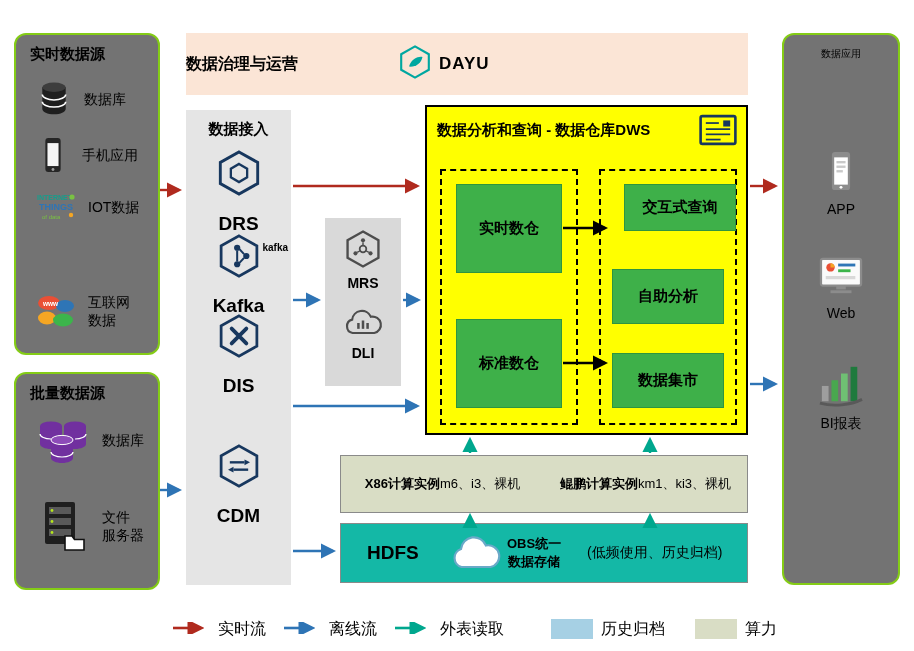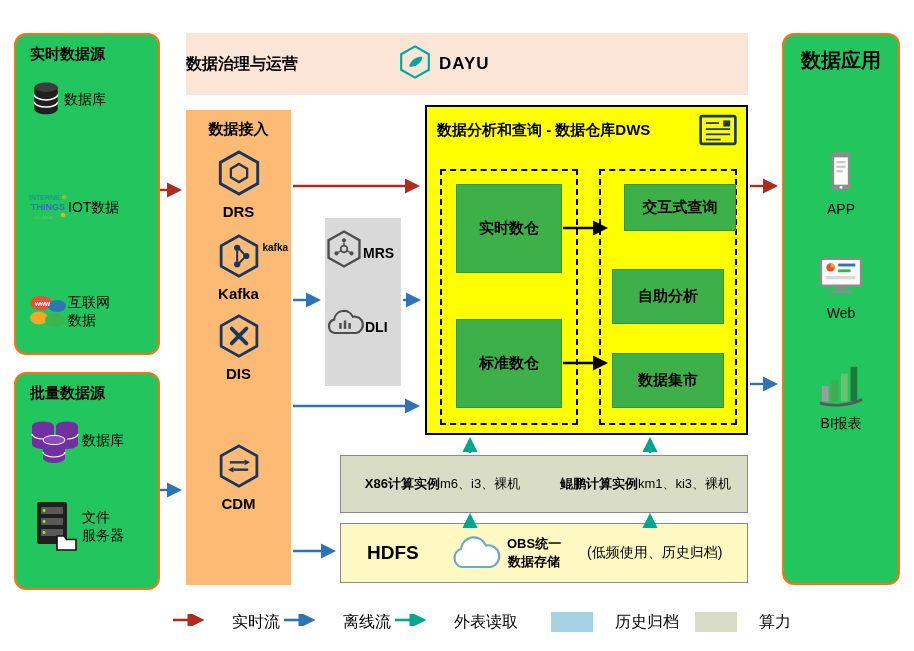--- a/index.html
+++ b/index.html
@@ -1,56 +1,56 @@
 <!DOCTYPE html>
 <html><head>
 <meta charset="utf-8">
 <style>
 *{margin:0;padding:0;box-sizing:border-box}
 html,body{background:#fff}
 body{font-family:"Liberation Sans","DejaVu Sans",sans-serif;color:#000}
 #canvas{position:relative;width:914px;height:651px;background:#fff;overflow:hidden}
 svg.arrow-layer{position:absolute;left:0;top:0;z-index:6;pointer-events:none}
-.panel{position:absolute;border:2px solid #f97316;border-radius:12px;background:#22c55e;z-index:2}
+.panel{position:absolute;border:2px solid #84cc16;border-radius:12px;background:#737373;z-index:2}
 .ptitle{position:absolute;top:10px;left:14px;font-weight:bold;font-size:15px;white-space:nowrap}
-.src-item{position:absolute;left:12px;display:flex;align-items:center;gap:0}
+.src-item{position:absolute;left:20px;display:flex;align-items:center;gap:12px}
 .src-item .ic{display:flex;align-items:center;justify-content:flex-start}
 .src-item .lbl{font-size:14px;line-height:1.3;white-space:pre-line}
-#ingestion{position:absolute;left:186px;top:110px;width:105px;height:475px;background:#fdba74;z-index:2}
+#ingestion{position:absolute;left:186px;top:110px;width:105px;height:475px;background:#e5e5e5;z-index:2}
 #ingestion .ctitle{position:absolute;top:10px;left:0;width:100%;text-align:center;font-weight:bold;font-size:15px}
 .ing-item{position:absolute;left:0;width:100%;display:flex;flex-direction:column;align-items:center}
 .ing-item .iconwrap{position:relative}
-.ing-item .ing-lbl{font-weight:bold;font-size:15px;margin-top:3px}
+.ing-item .ing-lbl{font-weight:bold;font-size:19px;margin-top:13px}
 .kafka-tag{position:absolute;font-size:10px;font-weight:bold;left:46px;top:8px;white-space:nowrap}
 #engines{position:absolute;left:325px;top:218px;width:76px;height:168px;background:#d9d9d9;z-index:2}
-.eng-item{position:absolute;left:0;width:100%;display:flex;align-items:center}
+.eng-item{position:absolute;left:0;width:100%;display:flex;flex-direction:column;align-items:center}
 .eng-item .eng-lbl{font-weight:bold;font-size:14px;margin-top:3px}
 #governance{position:absolute;left:186px;top:33px;width:562px;height:62px;background:#fbe5d6;z-index:2;display:flex;align-items:center;justify-content:flex-start;gap:100px}
 #governance .gtitle{font-weight:bold;font-size:16px}
 #governance .logo{display:flex;align-items:center;gap:7px}
 #governance .logo-text{font-weight:bold;font-size:17px;letter-spacing:1px}
 #dws{position:absolute;left:425px;top:105px;width:323px;height:330px;background:#ffff00;border:2px solid #000;z-index:2}
 #dws .dws-title{position:absolute;top:14px;left:10px;font-weight:bold;font-size:15px;white-space:nowrap}
 #dws .doc{position:absolute;top:6px;right:8px}
 .dashed{position:absolute;border:2px dashed #000}
 .gbox{position:absolute;background:#3eb049;border:1px solid #2f9440;display:flex;align-items:center;justify-content:center;font-weight:bold;font-size:15px;color:#000}
 #computebar{position:absolute;left:340px;top:455px;width:408px;height:58px;background:#d9ddc5;border:1px solid #8a8a8a;z-index:2;display:flex}
 #computebar .half{flex:1;display:flex;flex-direction:row;align-items:center;justify-content:center;line-height:1.35}
 #computebar .t{font-weight:bold;font-size:13px}
 #computebar .d{font-size:13px}
-#storagebar{position:absolute;left:340px;top:523px;width:408px;height:60px;background:#fef9c3;border:1px solid #8a8a8a;z-index:2}
+#storagebar{position:absolute;left:340px;top:523px;width:408px;height:60px;background:#14b8a6;border:1px solid #8a8a8a;z-index:2}
 #storagebar .hdfs{position:absolute;left:26px;top:50%;transform:translateY(-50%);font-weight:bold;font-size:19px}
 #storagebar .cloud{position:absolute;left:108px;top:10px}
 #storagebar .obs{position:absolute;left:166px;top:50%;transform:translateY(-50%);font-weight:bold;font-size:13px;text-align:center;white-space:pre-line;line-height:1.35}
 #storagebar .note{position:absolute;left:246px;top:50%;transform:translateY(-50%);font-size:14px;white-space:nowrap}
 .app-item{position:absolute;left:0;width:100%;display:flex;flex-direction:column;align-items:center}
 .app-item .lbl{font-size:14px;margin-top:4px}
-#apps .ctitle{position:absolute;top:12px;left:0;width:100%;text-align:center;font-weight:bold;font-size:20px}
+#apps .ctitle{position:absolute;top:12px;left:0;width:100%;text-align:center;font-weight:normal;font-size:10px}
 #legend{position:absolute;left:0;top:612px;width:914px;height:36px;z-index:2}
-.lg{position:absolute;top:0;height:34px;display:flex;gap:22px}
+.lg{position:absolute;top:0;height:34px;display:flex;align-items:center;gap:8px}
 .lg .lbl{font-size:16px}
 .sw{width:42px;height:20px;display:inline-block}
 .sw.archive{background:#a6d0e4}
 .sw.power{background:#d9ddc5}
 .hidden-defs{position:absolute;width:0;height:0}
 </style>
 </head>
 <body>
 
 <svg class="hidden-defs" aria-hidden="true">
@@ -105,20 +105,30 @@
       <span class="ic">
         <svg width="36" height="40" viewBox="0 0 40 44">
             <path d="M7 9 V33 C7 36.3 12.8 39 20 39 C27.2 39 33 36.3 33 33 V9" fill="#1f1f1f"></path>
             <ellipse cx="20" cy="9" rx="13" ry="5.2" fill="#3d3d3d"></ellipse>
             <path d="M7 17 C7 20.3 12.8 23 20 23 C27.2 23 33 20.3 33 17" fill="none" stroke="#fff" stroke-width="1.7"></path>
             <path d="M7 25 C7 28.3 12.8 31 20 31 C27.2 31 33 28.3 33 25" fill="none" stroke="#fff" stroke-width="1.7"></path>
           </svg>
       </span>
       <span class="lbl">数据库</span>
     </div>
+    <div class="src-item" style="top:100px">
+      <span class="ic">
+        <svg width="34" height="40" viewBox="0 0 40 44">
+            <rect x="11" y="2" width="18" height="40" rx="3.5" fill="#262626"></rect>
+            <rect x="13.5" y="8" width="13" height="27" fill="#f5f5f5"></rect>
+            <circle cx="20" cy="39" r="1.7" fill="#9b9b9b"></circle>
+          </svg>
+      </span>
+      <span class="lbl">手机应用</span>
+    </div>
     <div class="src-item" style="top:154px">
       <span class="ic">
         <svg width="40" height="36" viewBox="0 0 40 36">
             <text x="1" y="11" font-size="7" font-weight="bold" fill="#159e8c">INTERNET</text>
             <text x="3" y="21" font-size="9" font-weight="bold" fill="#2e75b6">THINGS</text>
             <text x="6" y="30" font-size="6" fill="#7ac143">of data</text>
             <circle cx="36" cy="8" r="2.6" fill="#7ac143"></circle>
             <circle cx="35" cy="26" r="2.2" fill="#f5a623"></circle>
           </svg>
       </span>

